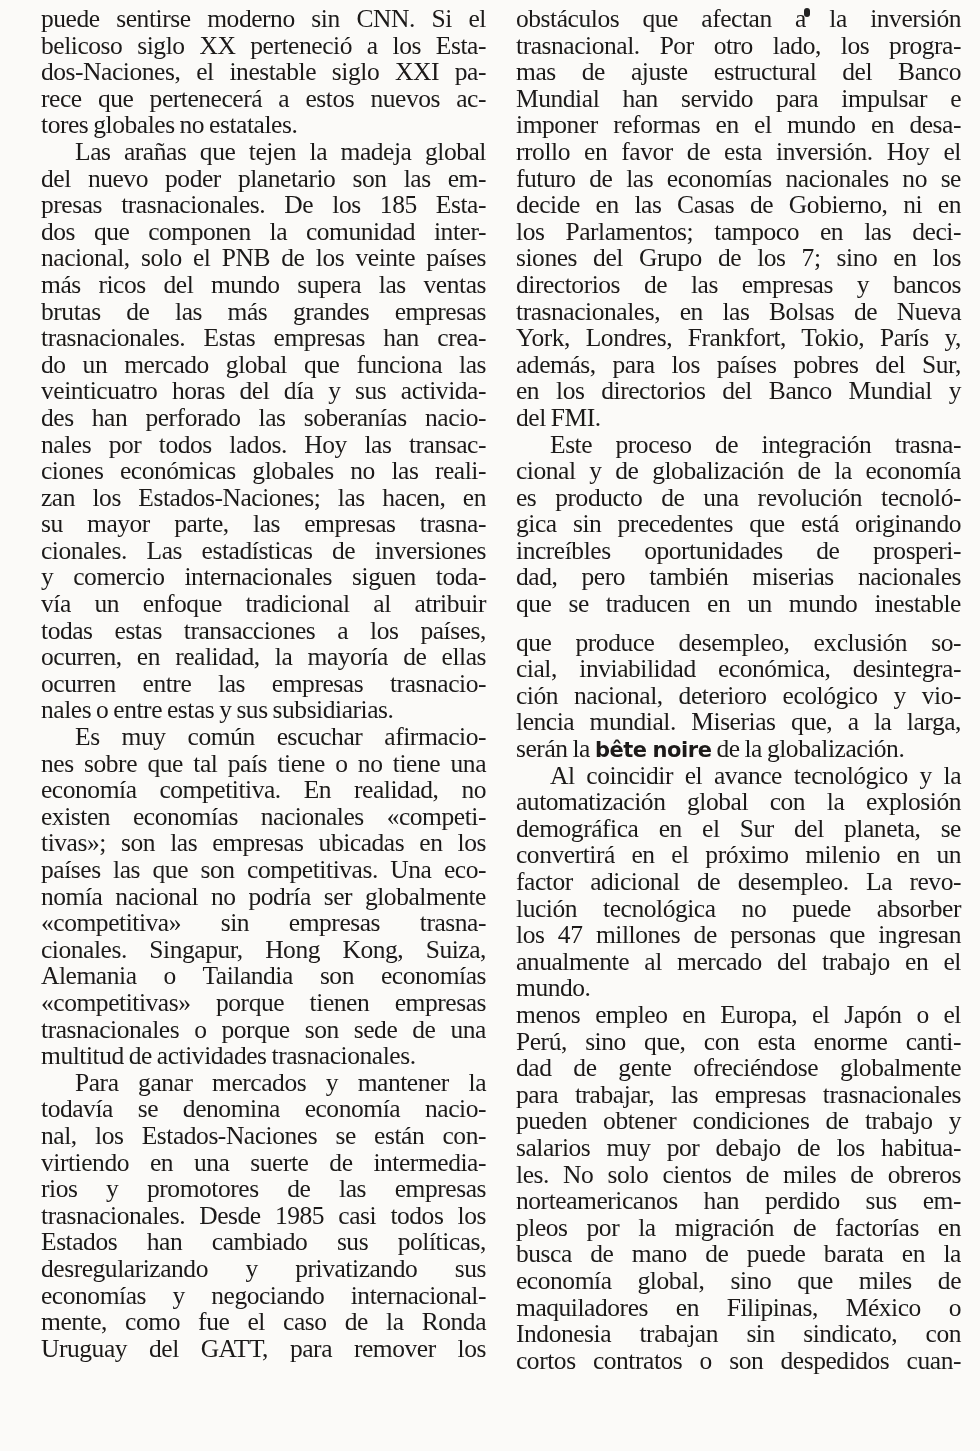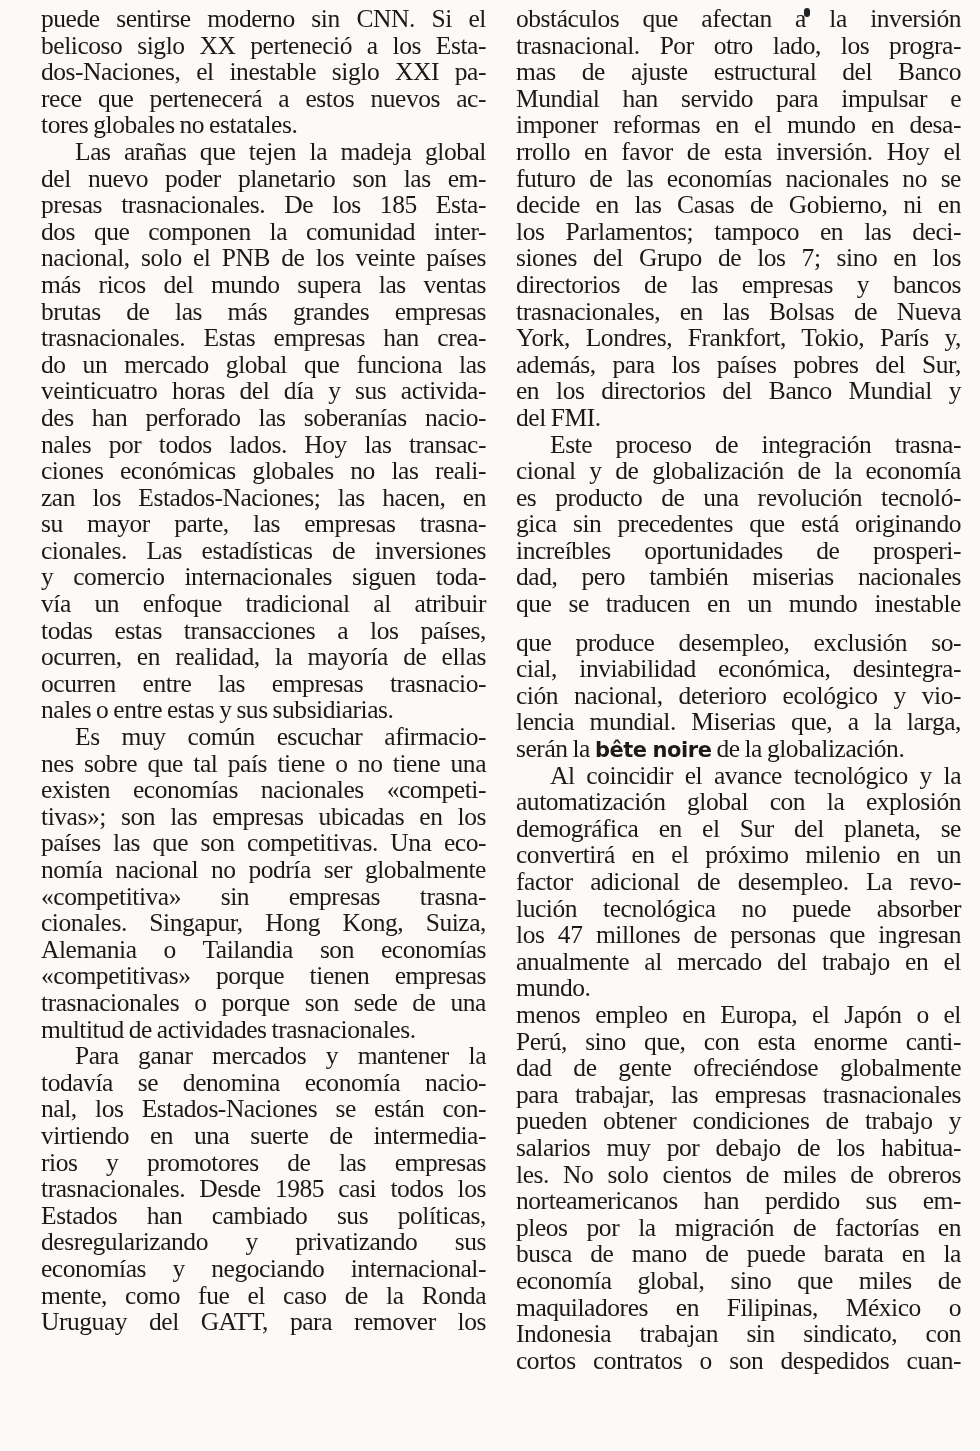--- a/index.html
+++ b/index.html
@@ -62,20 +62,21 @@
       <div class="line" style="white-space: nowrap;"><span>su mayor parte, las empresas trasna-</span></div>
       <div class="line" style="white-space: nowrap;"><span>cionales. Las estadísticas de inversiones</span></div>
       <div class="line" style="white-space: nowrap;"><span>y comercio internacionales siguen toda-</span></div>
       <div class="line" style="white-space: nowrap;"><span>vía un enfoque tradicional al atribuir</span></div>
       <div class="line" style="white-space: nowrap;"><span>todas estas transacciones a los países,</span></div>
       <div class="line" style="white-space: nowrap;"><span>ocurren, en realidad, la mayoría de ellas</span></div>
       <div class="line" style="white-space: nowrap;"><span>ocurren entre las empresas trasnacio-</span></div>
       <div class="line last" style="white-space: nowrap;"><span>nales o entre estas y sus subsidiarias.</span></div>
       <div class="line indent" style="white-space: nowrap;"><span>Es muy común escuchar afirmacio-</span></div>
       <div class="line" style="white-space: nowrap;"><span>nes sobre que tal país tiene o no tiene una</span></div>
+      <div class="line" style="white-space: nowrap;"><span>economía competitiva. En realidad, no</span></div>
       <div class="line" style="white-space: nowrap;"><span>existen economías nacionales «competi-</span></div>
       <div class="line" style="white-space: nowrap;"><span>tivas»; son las empresas ubicadas en los</span></div>
       <div class="line" style="white-space: nowrap;"><span>países las que son competitivas. Una eco-</span></div>
       <div class="line" style="white-space: nowrap;"><span>nomía nacional no podría ser globalmente</span></div>
       <div class="line" style="white-space: nowrap;"><span>«competitiva» sin empresas trasna-</span></div>
       <div class="line" style="white-space: nowrap;"><span>cionales. Singapur, Hong Kong, Suiza,</span></div>
       <div class="line" style="white-space: nowrap;"><span>Alemania o Tailandia son economías</span></div>
       <div class="line" style="white-space: nowrap;"><span>«competitivas» porque tienen empresas</span></div>
       <div class="line" style="white-space: nowrap;"><span>trasnacionales o porque son sede de una</span></div>
       <div class="line last" style="white-space: nowrap;"><span>multitud de actividades trasnacionales.</span></div>

